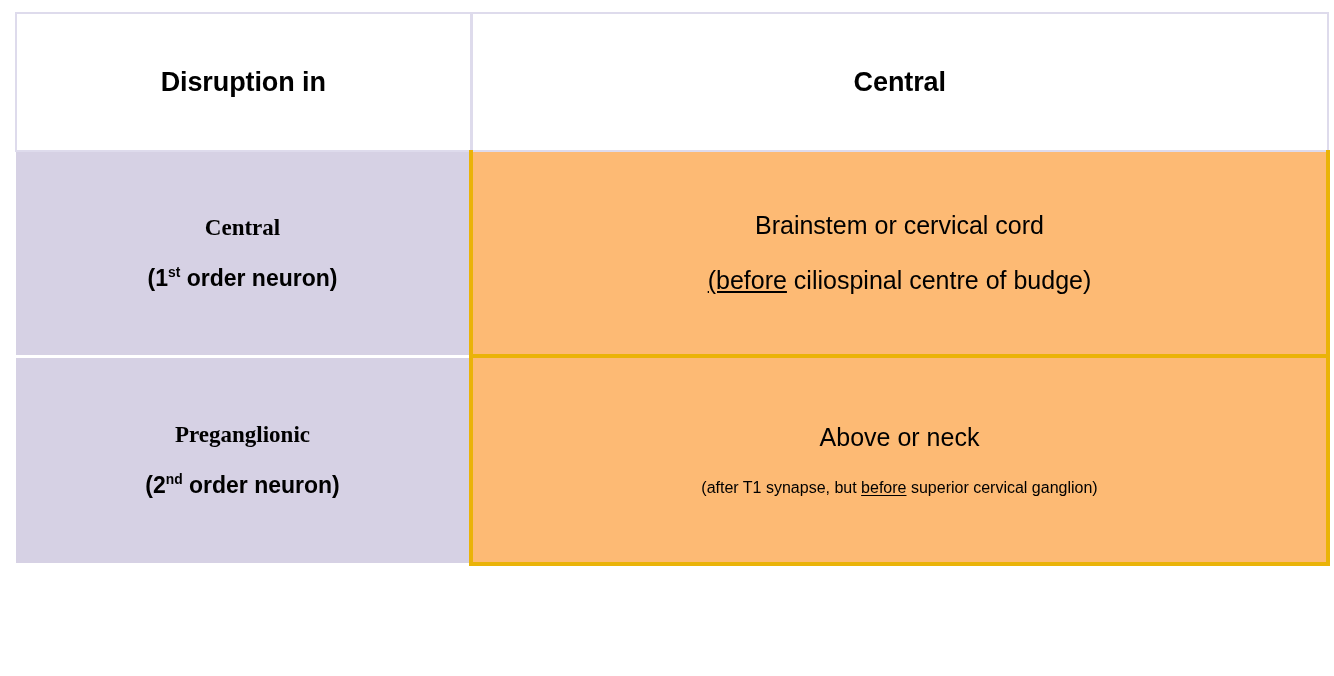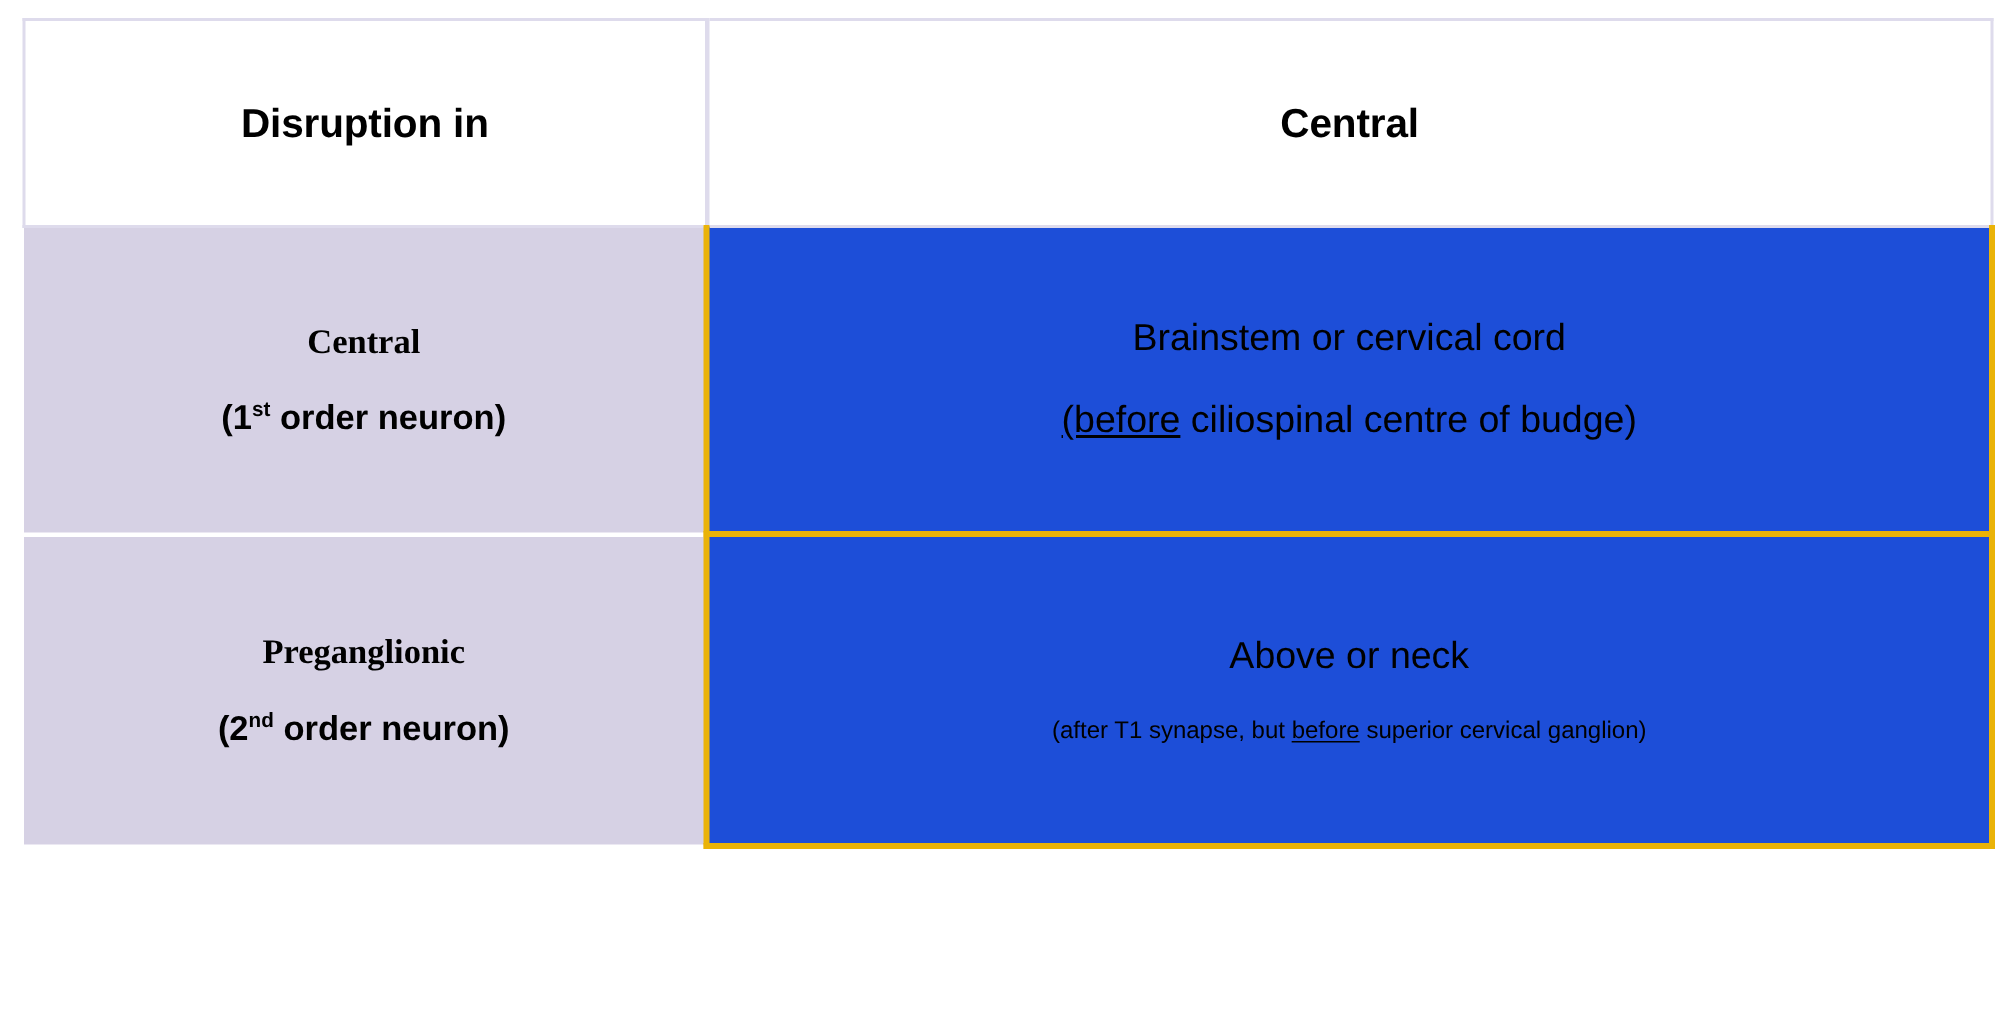--- a/index.html
+++ b/index.html
@@ -63,21 +63,21 @@
     line-height: 1.0;
     padding: 14px 10px 16px;
   }
   .type-cell.last { border-bottom: none; }
 
   .type-cell .line1 { display: block; margin-bottom: 24px; font-family: Liberation Serif, serif; }
   .type-cell .line2 { display: block; margin-top: 28px; }
 
   
   .loc-cell {
-    background: #1d4ed8;
+    background: #fdba74;
     border: 4px solid #eab308;
     border-top: 2px solid #dedbec;
     font-size: 25px;
     line-height: 1.0;
     padding: 16px 14px 18px;
     margin-top: 48px;
   }
   .loc-cell .line1 { display: block; margin-bottom: 30px; }
   .loc-cell .line2 { display: block; text-align: center; }
 

